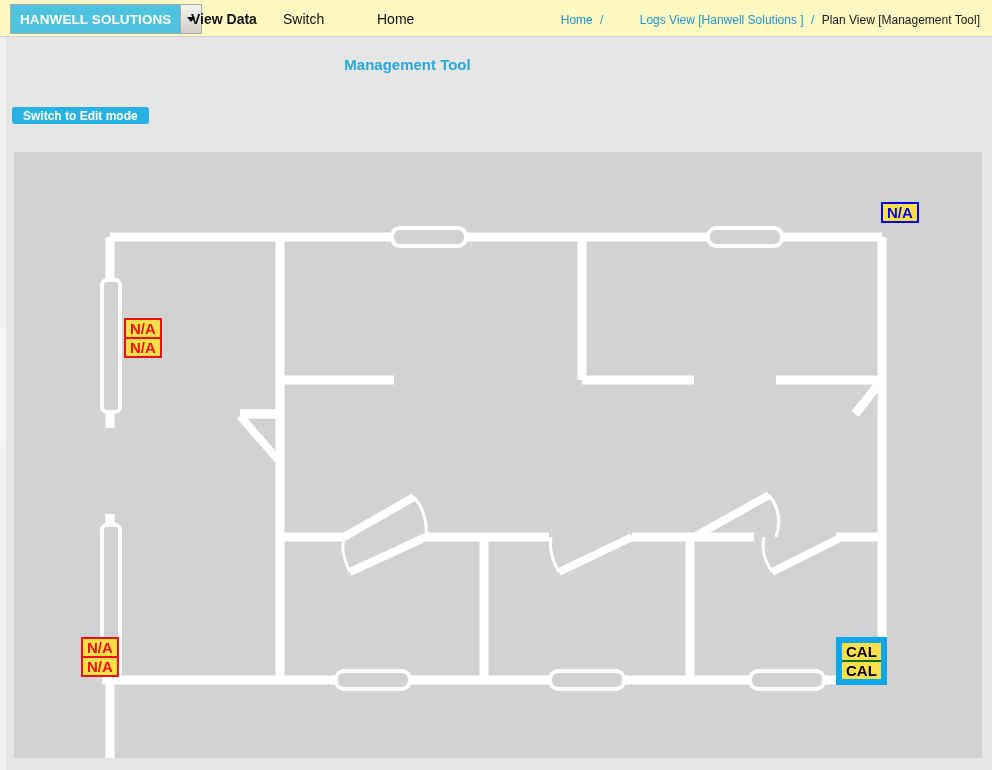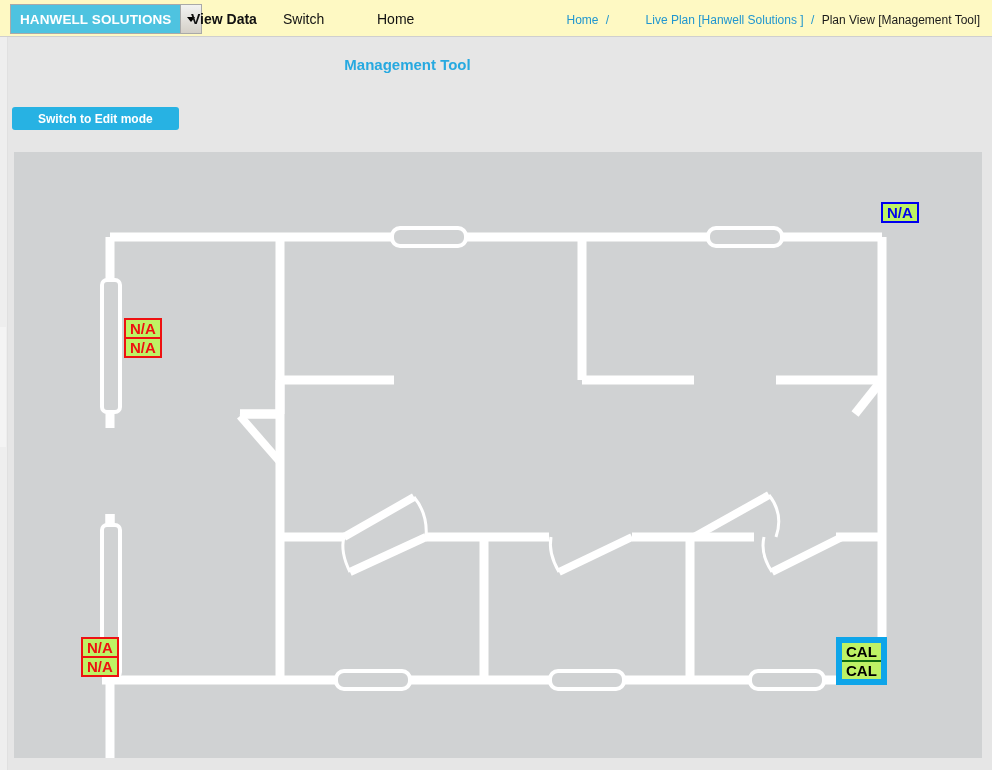--- a/index.html
+++ b/index.html
@@ -89,22 +89,22 @@
     text-align: center;
     font-size: 15px;
     font-weight: bold;
     color: #27a9e0;
   }
 
   
   #switch-edit-btn {
     position: absolute;
     left: 12px; top: 107px;
-    height: 23px;
-    padding: 0 26px;
+    height: 17px;
+    padding: 0 11px;
     background: #27b2e3;
     color: #ffffff;
     font-size: 12px;
     font-weight: bold;
     border: none;
     border-radius: 3px;
     cursor: pointer;
     font-family: "Liberation Sans", sans-serif;
   }
 
@@ -132,21 +132,21 @@
     width: 968px;
     height: 606px;
     background: #d0d2d3;
     overflow: hidden;
   }
   #plan-svg { display: block; }
 
   
   .sensor-badge {
     position: absolute;
-    background: #bef264;
+    background: #fde047;
     box-sizing: border-box;
     text-align: center;
     cursor: pointer;
   }
   .sensor-badge .val {
     font-size: 15px;
     font-weight: bold;
     line-height: 17px;
     display: block;
     padding: 0 4px;
@@ -172,21 +172,21 @@
     </div>
   </div>
 
   <div class="navtab active" style="left:191px">View Data</div>
   <div class="navtab" style="left:283px">Switch</div>
   <div class="navtab" style="left:377px">Home</div>
 
   <div id="breadcrumb">
     <span class="crumb-link">Home</span>
     <span class="crumb-sep">/</span>
-    <span class="crumb-link">Live Plan [Hanwell Solutions ]</span>
+    <span class="crumb-link">Logs View [Hanwell Solutions ]</span>
     <span class="crumb-sep">/</span>
     <span class="crumb-current">Plan View [Management Tool]</span>
   </div>
 </div>
 
 <div id="left-rail">
   <div id="left-rail-handle"></div>
 </div>
 
 <div id="page-title">Management Tool</div>

